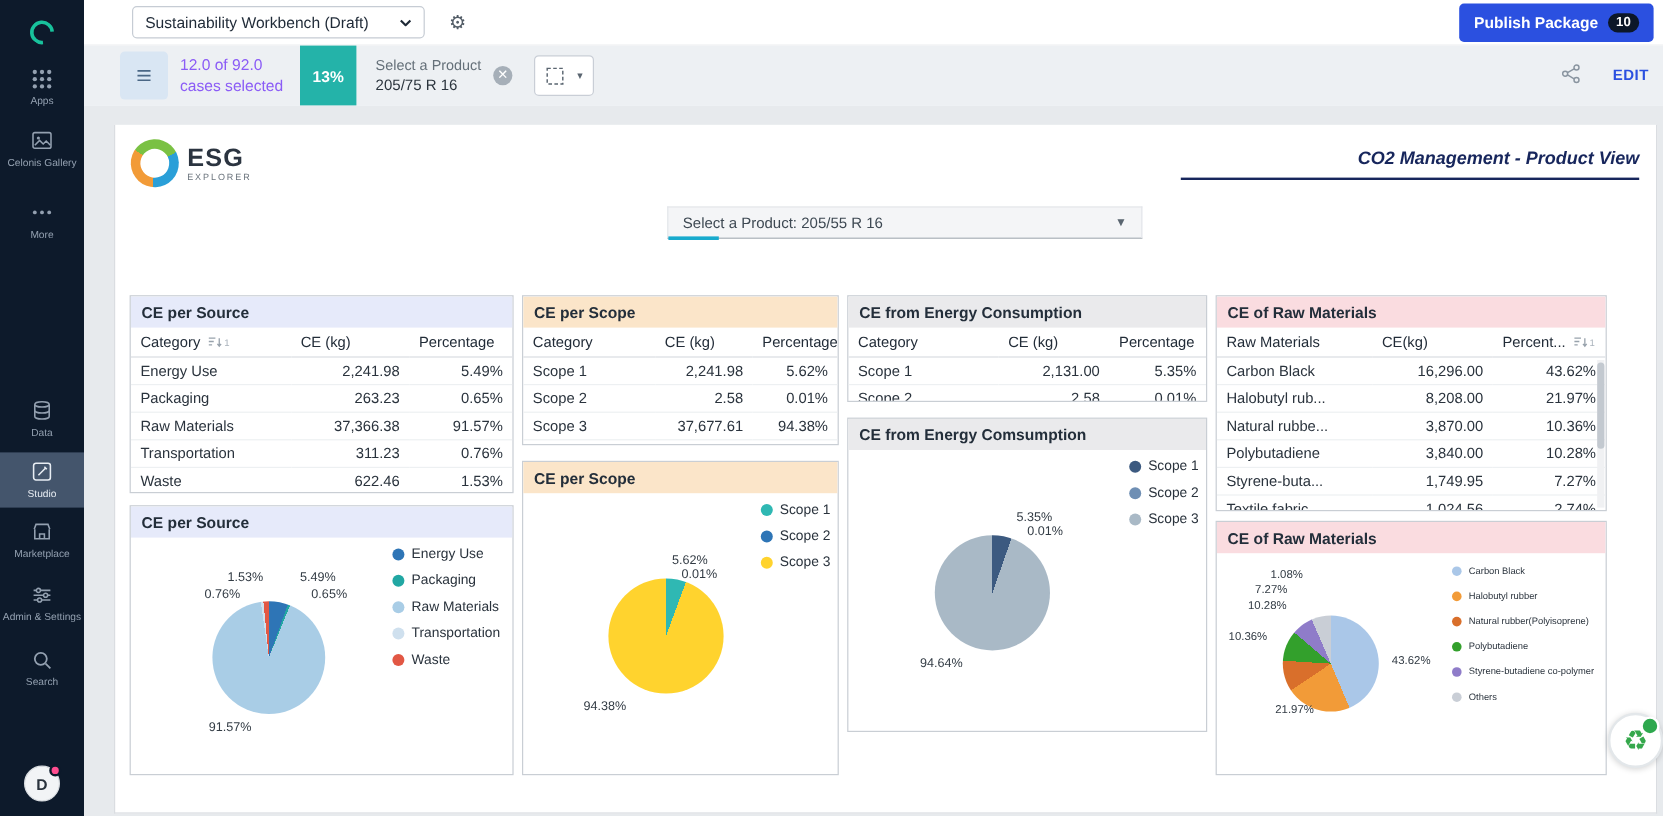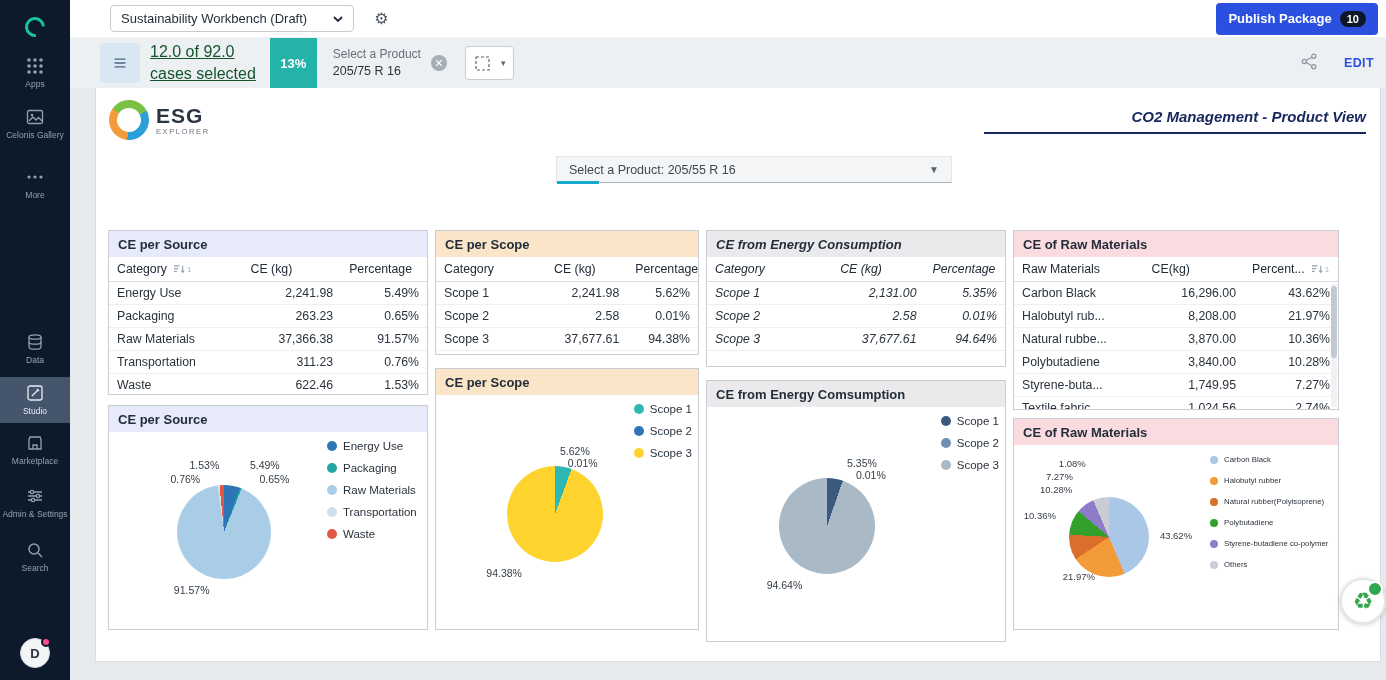--- a/index.html
+++ b/index.html
@@ -30,36 +30,36 @@
   .wb-select{height:27px;border:1px solid #c6ccd4;border-radius:4px;background:#fff;display:flex;align-items:center;gap:26px;
     padding:0 10px;font-size:13px;color:#1f2a37;cursor:pointer;}
   .gear-btn{margin-left:18px;background:none;border:none;font-size:16px;color:#525c66;cursor:pointer;padding:2px;}
   .publish{margin-left:auto;height:29px;background:#2b50e0;border-radius:4px;color:#fff;display:flex;align-items:center;gap:8px;
     padding:16px 12px;font-size:13px;font-weight:bold;border:none;cursor:pointer;}
   .pub-badge{background:#0c1728;border-radius:10px;font-size:11px;padding:2px 7px;font-weight:bold;}
 
   .toolbar{height:50px;background:#edf0f3;display:flex;align-items:stretch;flex-shrink:0;}
   .menu-btn{width:40px;height:40px;margin:5px 0 5px 30px;background:#d9e6f3;border:none;border-radius:4px;display:flex;
     align-items:center;justify-content:center;color:#4a6785;cursor:pointer;align-self:center;}
-  .cases{margin-left:10px;align-self:center;font-size:16px;color:#14532d;line-height:1.35;white-space:nowrap;text-decoration:underline;}
+  .cases{margin-left:10px;align-self:center;font-size:13px;color:#8b5cf6;line-height:1.35;white-space:nowrap;}
   .pct-badge{width:47px;background:#24b3a9;color:#fff;font-weight:bold;font-size:13px;display:flex;align-items:center;justify-content:center;margin-left:14px;}
   .filter{margin-left:16px;align-self:center;font-size:12px;color:#657079;line-height:1.4;white-space:nowrap;}
   .filter .val{color:#2b343d;font-size:12.5px;}
   .clear-btn{align-self:center;margin-left:10px;width:16px;height:16px;border-radius:50%;background:#a6afb8;color:#fff;
     font-size:11px;line-height:15px;text-align:center;border:none;cursor:pointer;padding:0;}
   .sel-tool{align-self:center;margin-left:18px;height:34px;background:#fff;border:1px solid #c9ced6;border-radius:4px;
     display:flex;align-items:center;padding:0 8px;gap:10px;color:#5a6570;cursor:pointer;}
   .sel-caret{font-size:9px;color:#5a6570;}
   .tb-right{margin-left:auto;display:flex;align-items:center;gap:18px;padding-right:6px;}
   .share-btn{color:#8a95a0;background:none;border:none;cursor:pointer;padding:2px;}
   .edit-btn{color:#2b50e0;font-weight:bold;font-size:12.5px;letter-spacing:.4px;background:none;border:none;cursor:pointer;}
 
   
   .canvas{flex:1;background:#e7eaed;position:relative;overflow:hidden;}
-  .card{position:absolute;left:25px;top:0;width:1286px;height:574px;background:#fff;border:1px solid #dadde1;border-top:none;}
+  .card{position:absolute;left:25px;top:16px;width:1286px;height:574px;background:#fff;border:1px solid #dadde1;border-top:none;}
 
   .esg-logo{position:absolute;left:13px;top:12px;display:flex;align-items:center;gap:7px;}
   .esg-swirl{width:40px;height:40px;border-radius:50%;position:relative;transform:rotate(-25deg);
     background:conic-gradient(from 210deg,#f29b38 0 33%,#7ac143 33% 66%,#2a9fd8 66% 100%);}
   .esg-swirl::after{content:"";position:absolute;inset:8px;background:#fff;border-radius:50%;}
   .esg-t1{font-size:21px;font-weight:bold;color:#2b3440;letter-spacing:1px;line-height:1;}
   .esg-t2{font-size:7.5px;color:#6a737c;letter-spacing:1.6px;margin-top:1px;}
 
   .view-title{position:absolute;right:14px;top:20px;width:382px;text-align:right;font-size:15px;font-style:italic;font-weight:bold;
     color:#17265c;border-bottom:2px solid #17265c;padding-bottom:7px;}
@@ -72,21 +72,21 @@
   .grid{position:absolute;left:12px;top:142px;display:flex;gap:7px;}
   .colm{display:flex;flex-direction:column;}
   .colm1{width:320px;} .colm2{width:264px;} .colm3{width:300px;} .colm4{width:326px;}
 
   .panel{border:1px solid #c9ced4;background:#fff;overflow:hidden;position:relative;}
   .panel-title{height:26px;display:flex;align-items:center;padding:0 9px;font-size:13px;font-weight:bold;color:#232e3a;}
   .lav{background:#e6eafa;} .orn{background:#fbe5c9;} .gry{background:#eaeaec;} .pnk{background:#fadce0;}
 
   .p-src-t{height:165px;} .p-src-c{height:225px;margin-top:10px;}
   .p-scope-t{height:125px;} .p-scope-c{height:262px;margin-top:13px;}
-  .p-energy-t{height:137px;font-style:italic;} .p-energy-c{height:262px;margin-top:13px;}
+  .p-energy-t{height:89px;} .p-energy-c{height:262px;margin-top:13px;}
   .p-raw-t{height:180px;} .p-raw-c{height:212px;margin-top:8px;}
 
   table{width:100%;border-collapse:collapse;table-layout:fixed;font-size:12.3px;color:#2a333d;}
   th{font-weight:normal;text-align:left;padding:5px 8px;border-bottom:1px solid #d9dde2;font-size:12.3px;color:#222c38;
     white-space:nowrap;overflow:hidden;}
   td{padding:4px 8px;border-bottom:1px solid #edf0f2;white-space:nowrap;overflow:hidden;text-overflow:ellipsis;}
   td:nth-child(2),td:nth-child(3){text-align:right;}
   .w1{width:42%;} .w2{width:31%;} .w3{width:27%;}
   .w1r{width:40%;} .w2r{width:31%;} .w3r{width:29%;}
   .sort{display:inline-flex;align-items:center;margin-left:6px;color:#98a2ac;vertical-align:middle;}

